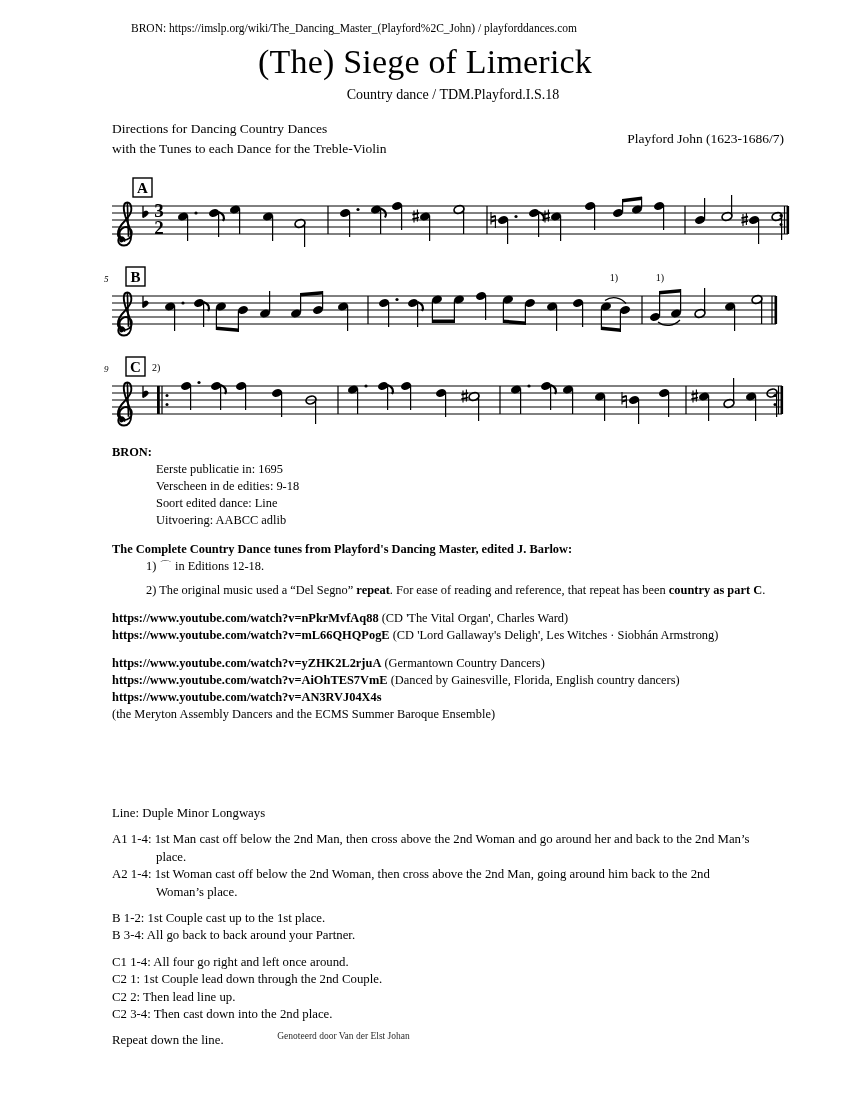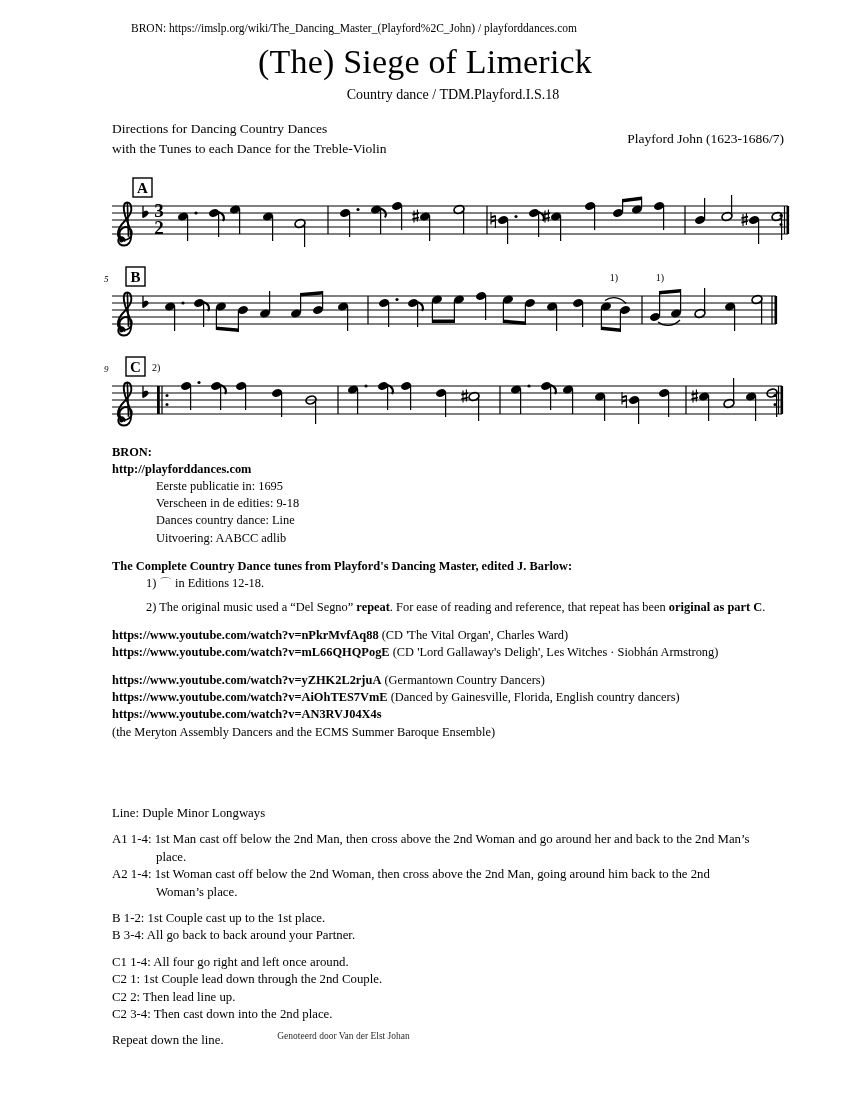--- a/index.html
+++ b/index.html
@@ -617,36 +617,35 @@
           <circle cx="775" cy="56.5" r="1.5" fill="#000"></circle>
           <line x1="778.5" y1="38" x2="778.5" y2="66" stroke="#000" stroke-width="1.2"></line>
           <rect x="780.5" y="38" width="2.6" height="28" fill="#000"></rect>
         </g>
       </svg>
     </div>
   </div>
 
   <div class="notes-block">
     <div class="b">BRON:</div>
-    <div class="b">http://playforddances.com</div>
     <div class="indent1">Eerste publicatie in: 1695</div>
     <div class="indent1">Verscheen in de edities: 9-18</div>
-    <div class="indent1">Dances country dance: Line</div>
+    <div class="indent1">Soort edited dance: Line</div>
     <div class="indent1">Uitvoering: AABCC adlib</div>
 
     <div class="gap-m"></div>
     <div class="b">The Complete Country Dance tunes from Playford's Dancing Master, edited J. Barlow:</div>
     <div class="indent2">
       <span>1)</span>
       <span>⌒</span>
       <span>in Editions 12-18.</span>
     </div>
     <div class="gap-s"></div>
     <div class="indent2">
-      <span>2) The original music used a “Del Segno” </span><span class="b">repeat</span><span>. For ease of reading and reference, that repeat has been </span><span class="b">original as part C</span><span>.</span>
+      <span>2) The original music used a “Del Segno” </span><span class="b">repeat</span><span>. For ease of reading and reference, that repeat has been </span><span class="b">country as part C</span><span>.</span>
     </div>
 
     <div class="gap-m"></div>
     <div class="links">
       <p><span class="urlbold">https://www.youtube.com/watch?v=nPkrMvfAq88</span><span> (CD 'The Vital Organ', Charles Ward)</span></p>
       <p><span class="urlbold">https://www.youtube.com/watch?v=mL66QHQPogE</span><span> (CD 'Lord Gallaway's Deligh', Les Witches · Siobhán Armstrong)</span></p>
     </div>
 
     <div class="gap-m"></div>
     <div class="links">

